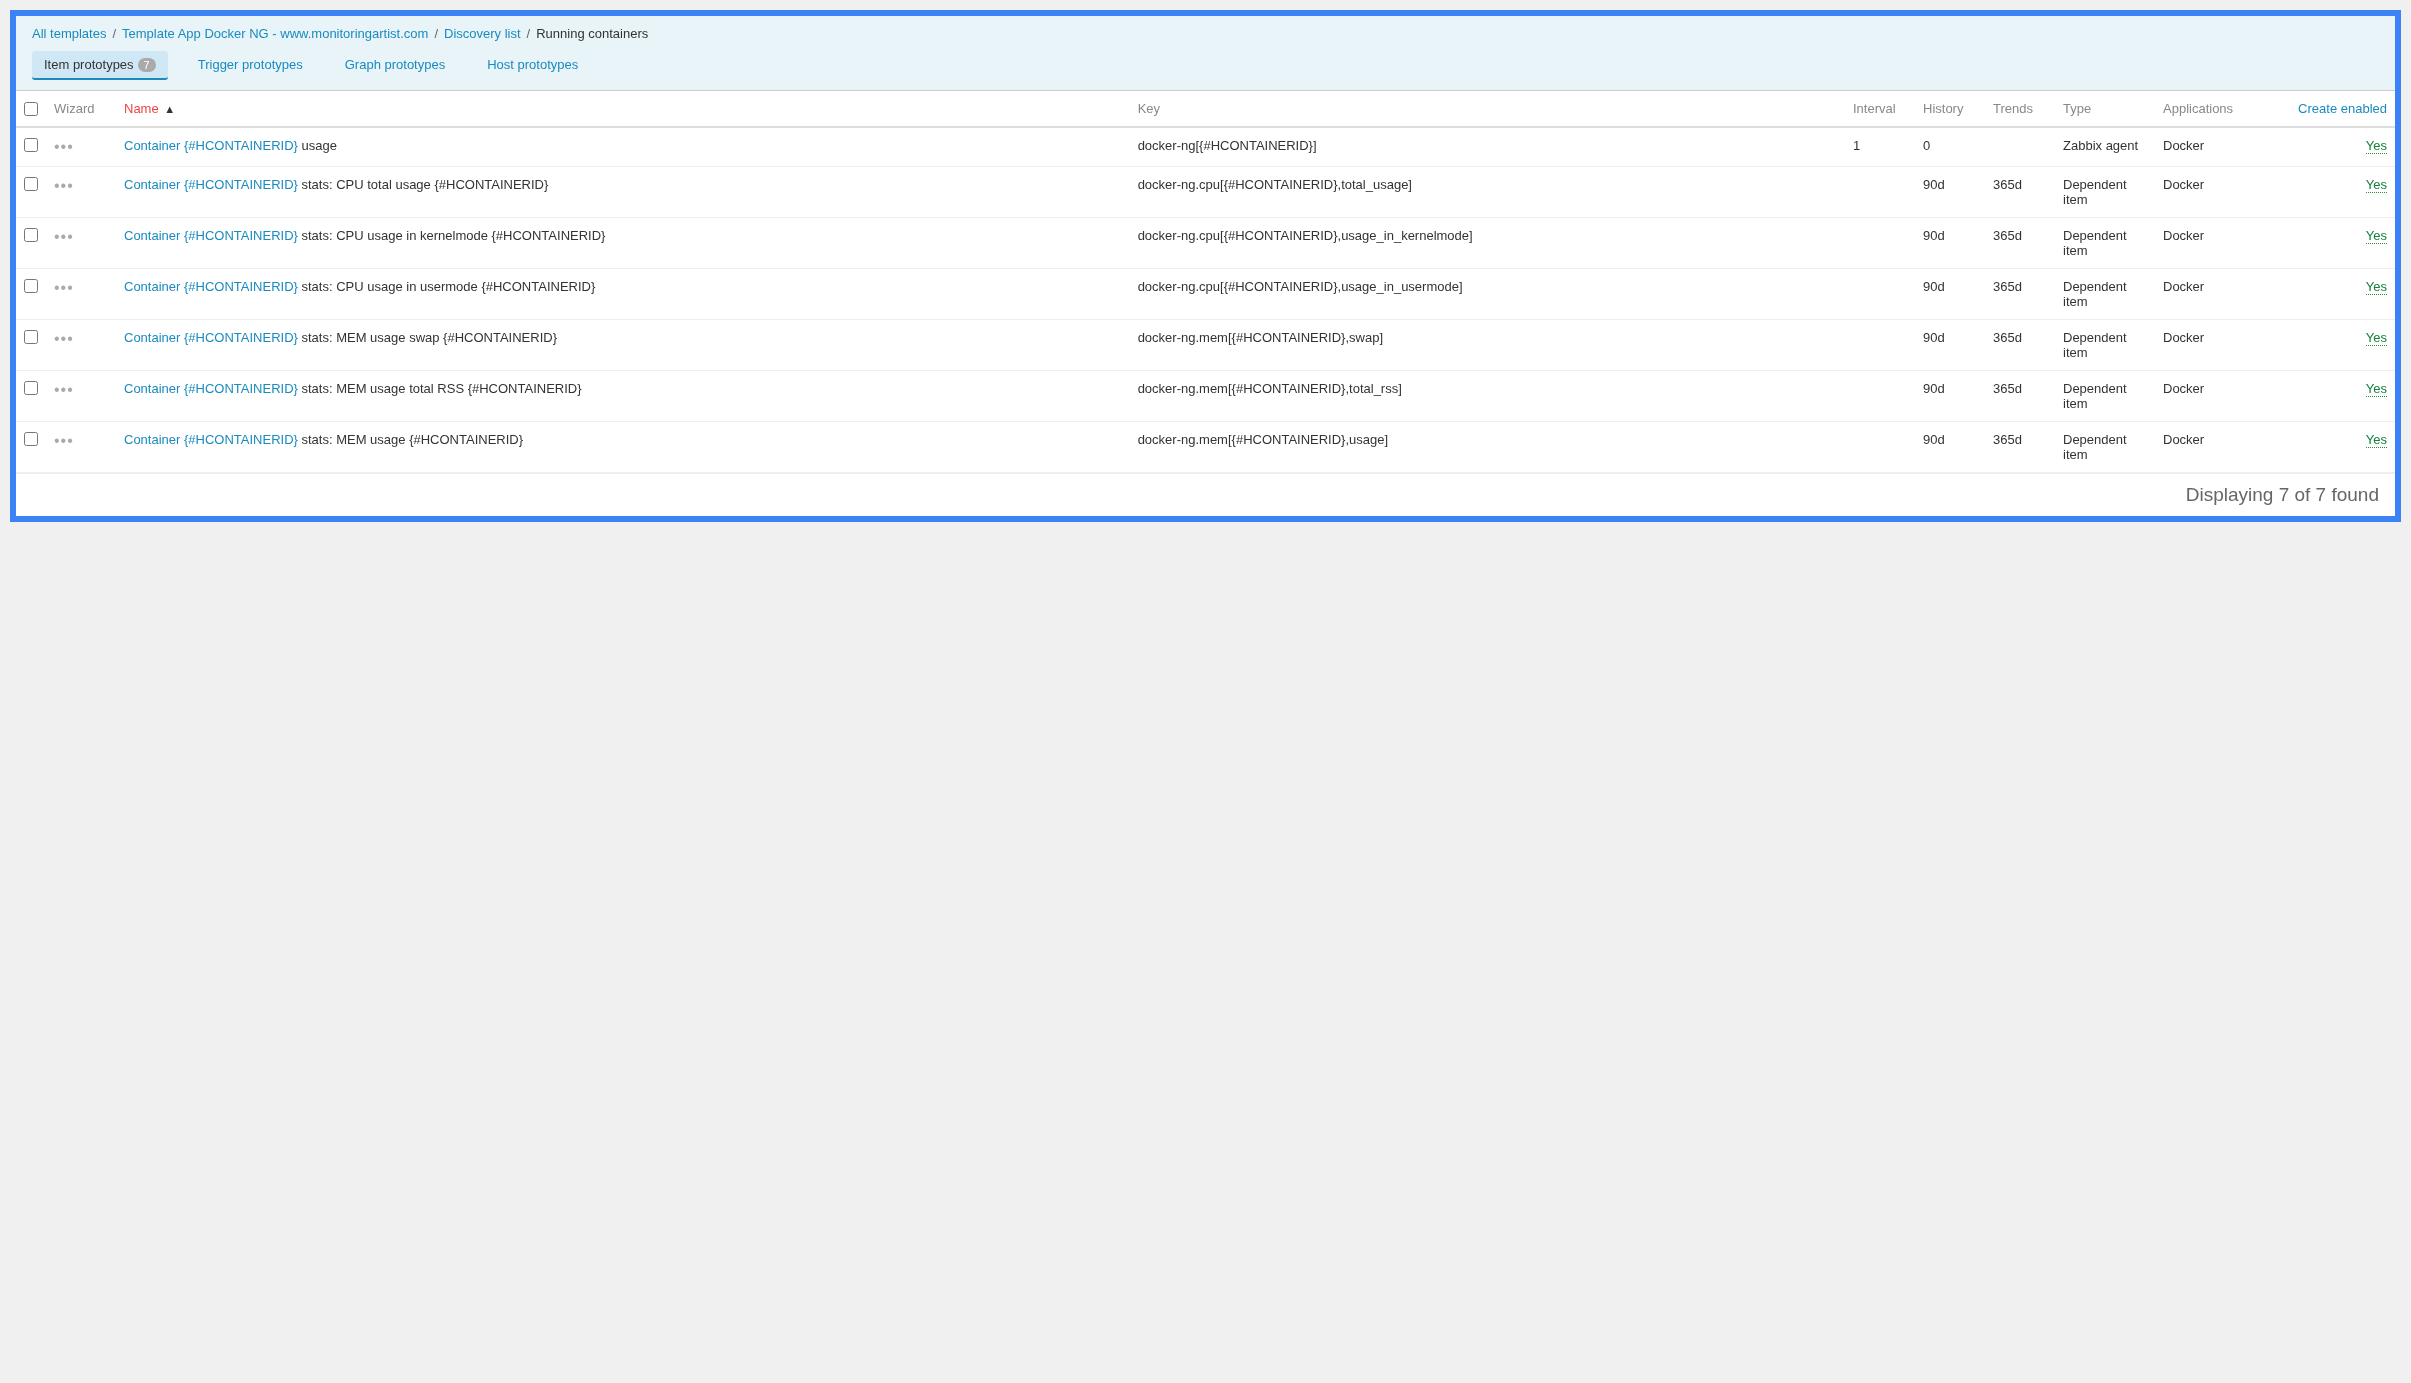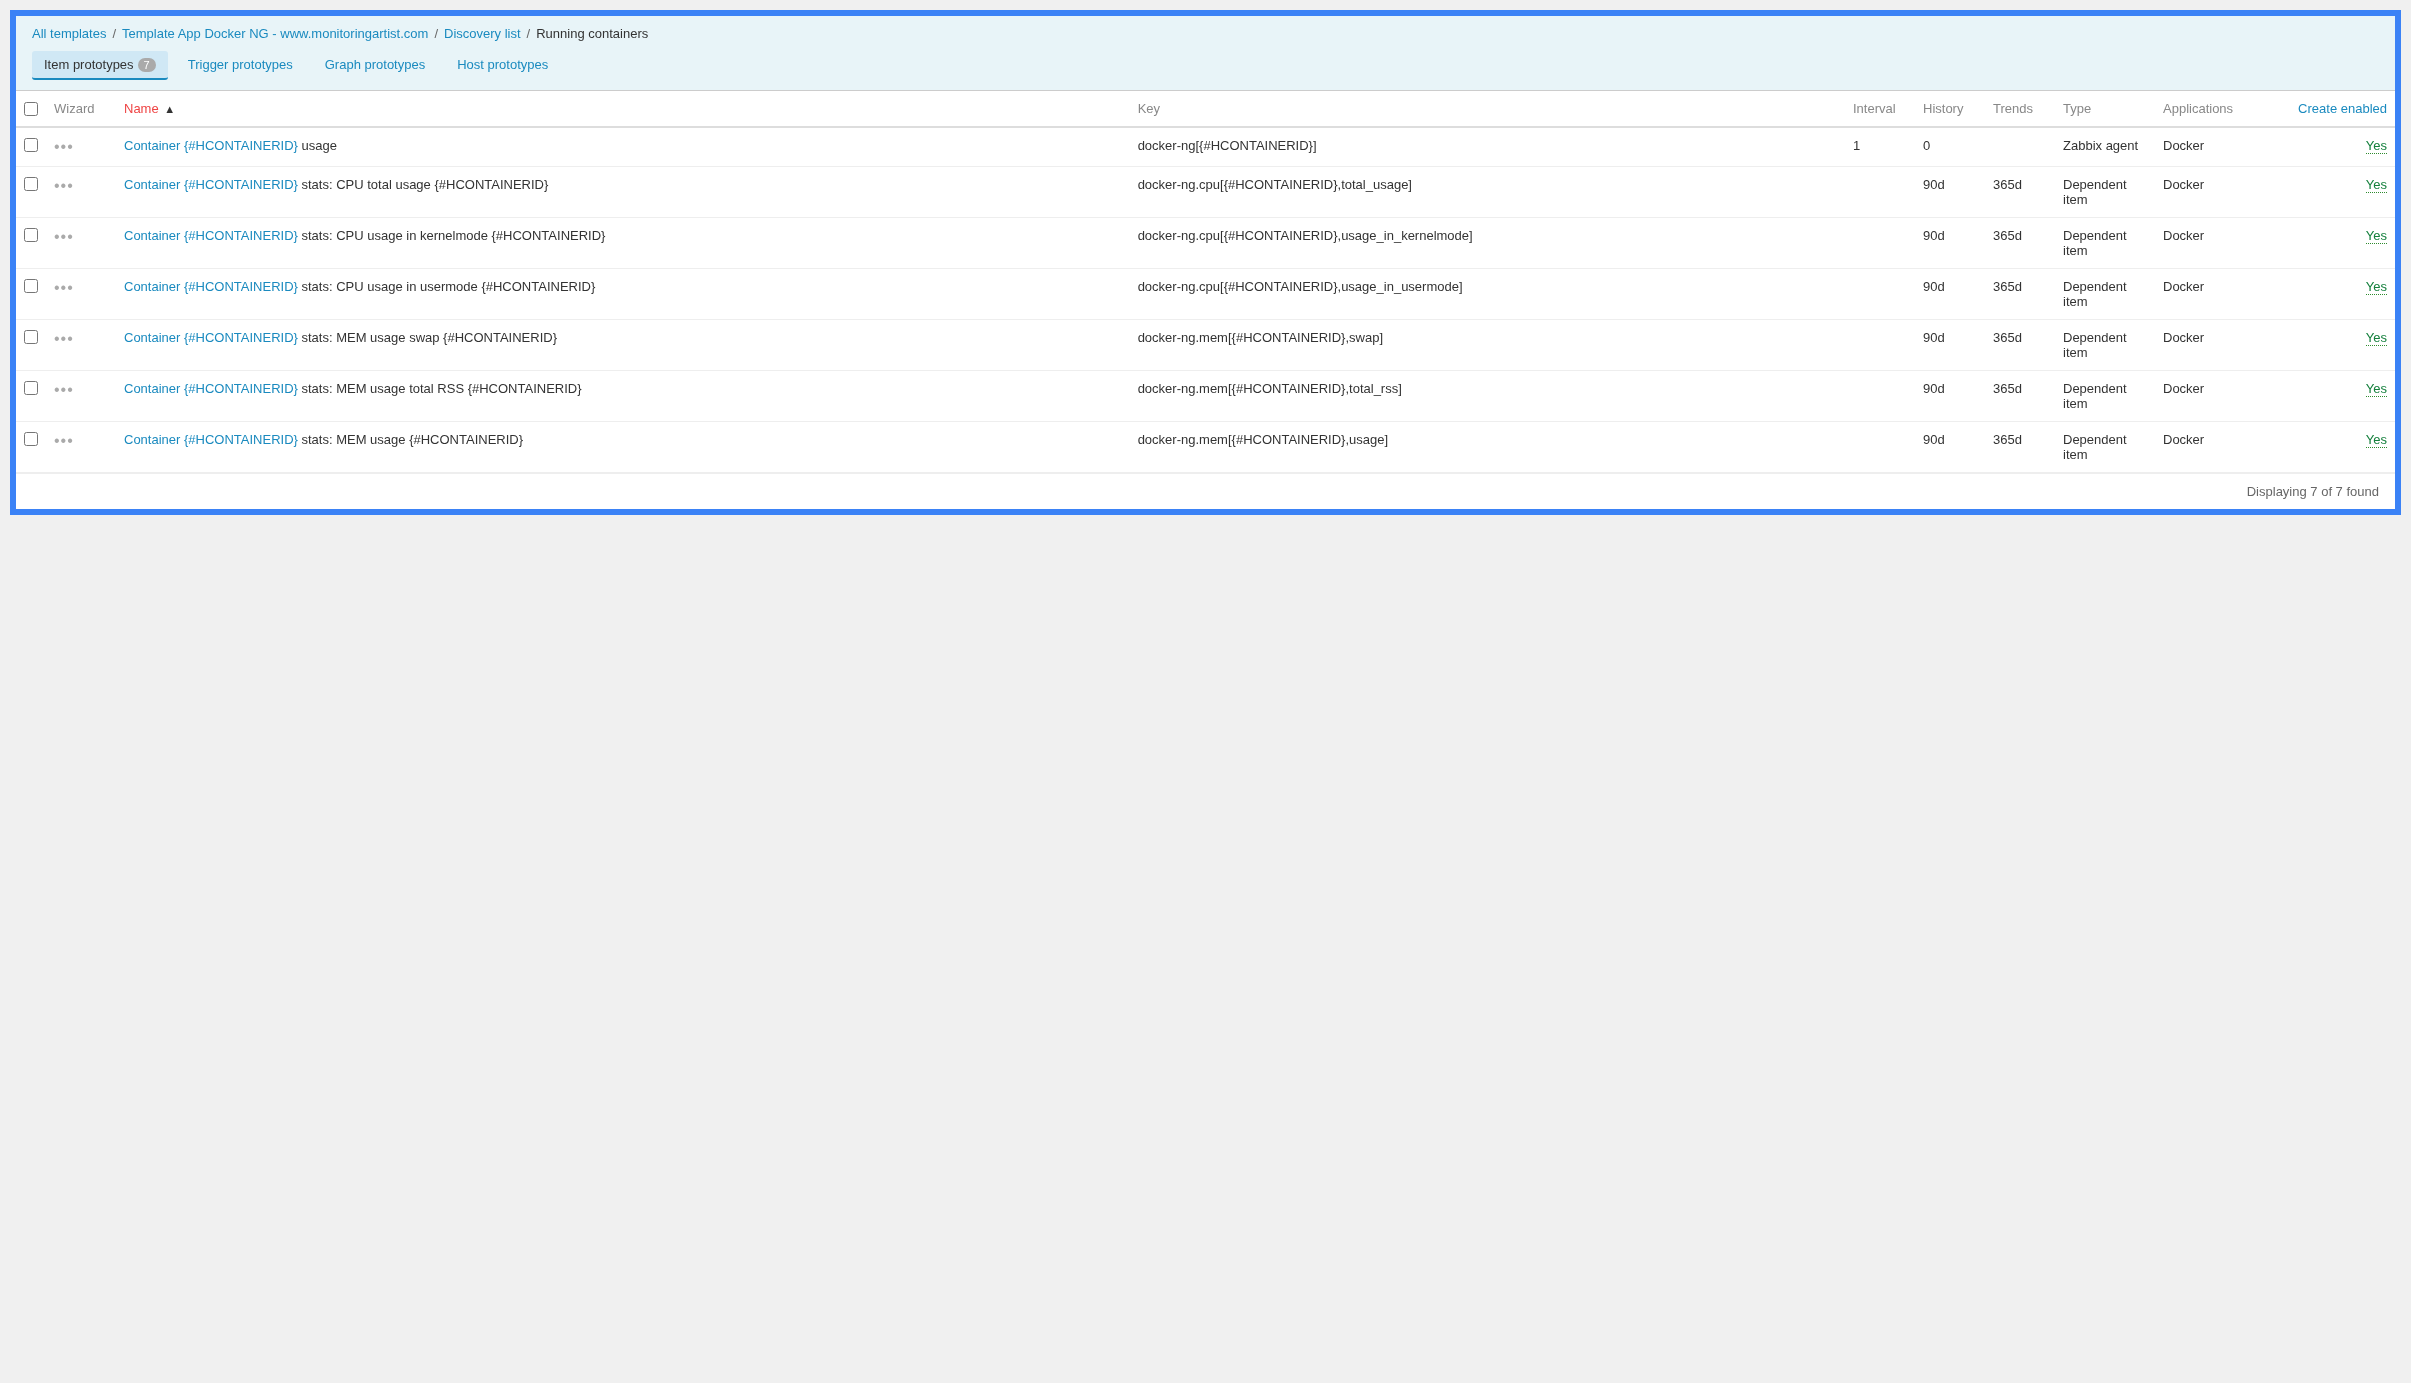--- a/index.html
+++ b/index.html
@@ -32,21 +32,21 @@
       cursor: pointer;
     }
     .breadcrumb-sep {
       color: #666;
       margin: 0 2px;
     }
     .tab-nav {
       display: flex;
       flex-wrap: wrap;
       align-items: center;
-      gap: 8px;
+      gap: 18px;
       padding: 0 16px;
     }
     .tab-item {
       padding: 6px 12px;
       color: #1a8abf;
       cursor: pointer;
       font-size: 13px;
       text-decoration: none;
       border-bottom: 2px solid transparent;
     }
@@ -119,21 +119,21 @@
     .col-interval { width: 70px; }
     .col-history { width: 70px; }
     .col-trends { width: 70px; }
     .col-type { width: 100px; }
     .col-apps { width: 120px; }
     .col-create { width: 120px; text-align: right; }
     .sort-arrow { color: #333; margin-left: 2px; font-size: 11px; }
     .footer-bar {
       padding: 10px 16px;
       text-align: right;
-      font-size: 13px;
+      font-size: 19px;
       color: #666;
       border-top: 1px solid #eee;
     }
     input[type="checkbox"] {
       width: 14px;
       height: 14px;
       cursor: pointer;
     }
     .header-checkbox {
       display: flex;

